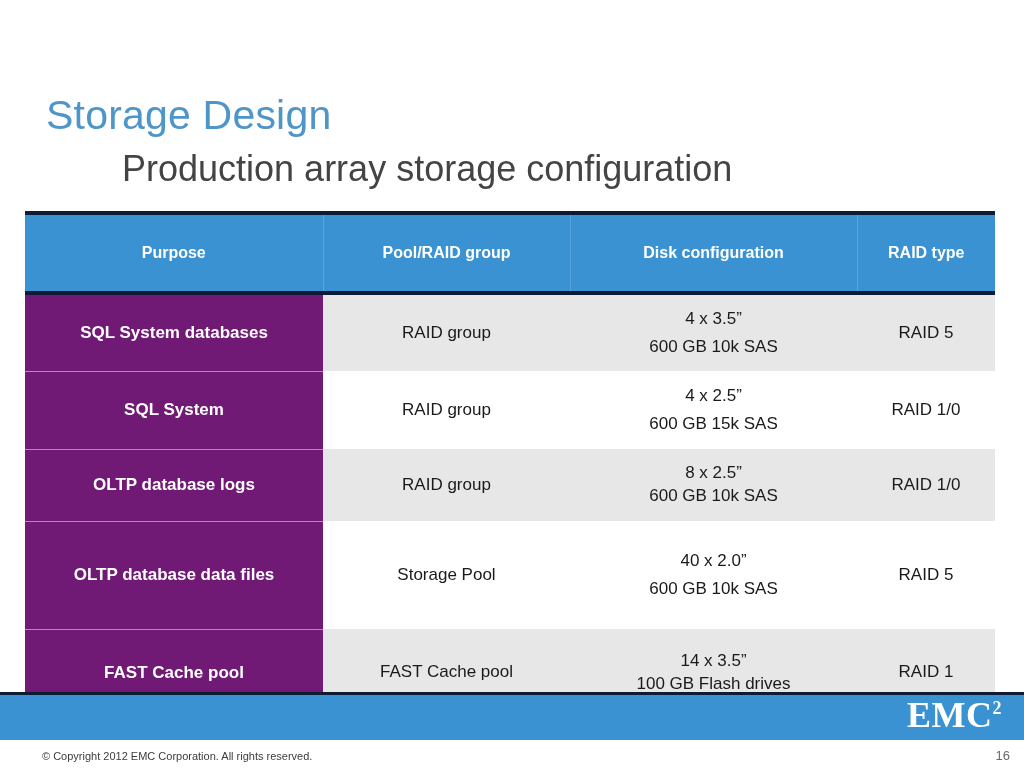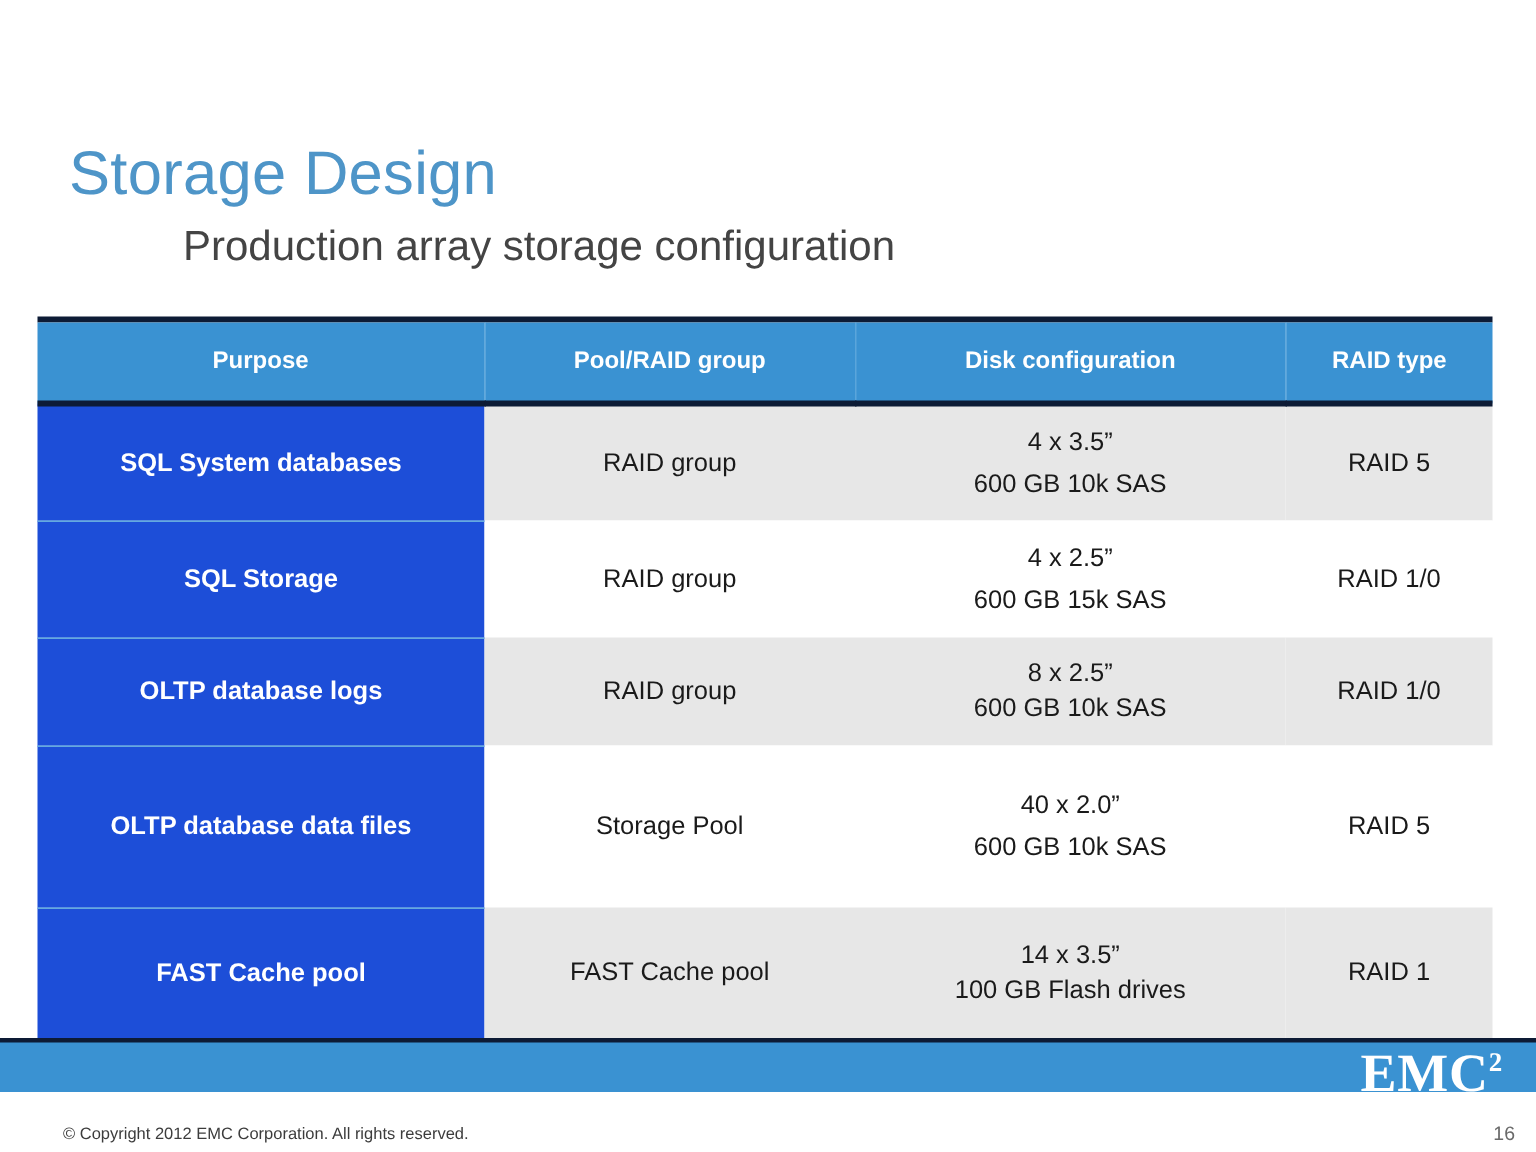--- a/index.html
+++ b/index.html
@@ -25,21 +25,21 @@
     font-weight: 400;
     color: #4e95c8;
     letter-spacing: 0.2px;
     white-space: nowrap;
     margin-top: 24px;
   }
   .slide-subtitle {
     position: absolute;
     left: 122px;
     top: 148px;
-    font-size: 28px;
+    font-size: 36px;
     font-weight: 400;
     color: #444444;
     white-space: nowrap;
   }
 
   
   .config-table {
     position: absolute;
     left: 25px;
     top: 211px;
@@ -58,58 +58,58 @@
   col.c-pool      { width: 247px; }
   col.c-disk      { width: 287px; }
   col.c-raid      { width: 138px; }
 
   thead th {
     background: #3a92d2;
     color: #ffffff;
     font-size: 16px;
     font-weight: bold;
     height: 52px;
-    padding: 0;
+    padding: 12px;
     text-align: center;
     vertical-align: middle;
     border-right: 1px solid #5aa5db;
   }
   thead th:last-child { border-right: none; }
   thead tr { border-bottom: 4px solid #0d1b35; }
 
   tbody td {
     padding: 0 6px;
     text-align: center;
     vertical-align: middle;
     font-size: 17px;
     color: #1a1a1a;
     line-height: 1.65;
   }
   tbody td.purpose-cell {
-    background: #1d4ed8;
+    background: #701a75;
     color: #ffffff;
     font-weight: bold;
     font-size: 17px;
     border-bottom: 1px solid #63aadf;
   }
   tbody tr:last-child td.purpose-cell { border-bottom: none; }
 
   tbody tr.row-shade td:not(.purpose-cell) { background: #e7e7e7; }
   tbody tr.row-plain td:not(.purpose-cell) { background: #ffffff; }
 
   tbody td .line { display: block; white-space: nowrap; }
   tbody td.disk-cell.tight { line-height: 1.35; }
 
   
   .footer-bar {
     position: absolute;
     left: 0;
     top: 692px;
     width: 1024px;
-    height: 36px;
+    height: 48px;
     background: #3a92d2;
     border-top: 3px solid #0d1b35;
     box-sizing: border-box;
   }
   .emc-logo {
     position: absolute;
     right: 22px;
     top: 2px;
     color: #ffffff;
     font-family: "Liberation Serif", serif;
@@ -173,21 +173,21 @@
       <tr class="row-shade" style="height:78px;">
         <td class="purpose-cell">SQL System databases</td>
         <td>RAID group</td>
         <td class="disk-cell">
           <span class="line">4 x 3.5”</span>
           <span class="line">600 GB 10k SAS</span>
         </td>
         <td>RAID 5</td>
       </tr>
       <tr class="row-plain" style="height:78px;">
-        <td class="purpose-cell">SQL Storage</td>
+        <td class="purpose-cell">SQL System</td>
         <td>RAID group</td>
         <td class="disk-cell">
           <span class="line">4 x 2.5”</span>
           <span class="line">600 GB 15k SAS</span>
         </td>
         <td>RAID 1/0</td>
       </tr>
       <tr class="row-shade" style="height:72px;">
         <td class="purpose-cell">OLTP database logs</td>
         <td>RAID group</td>

